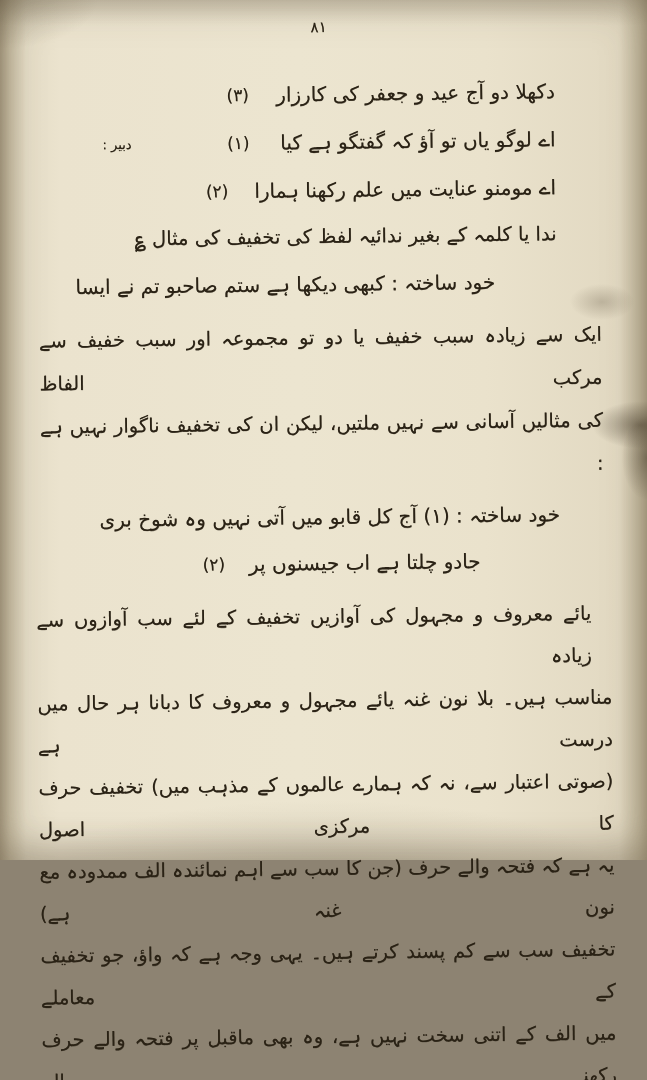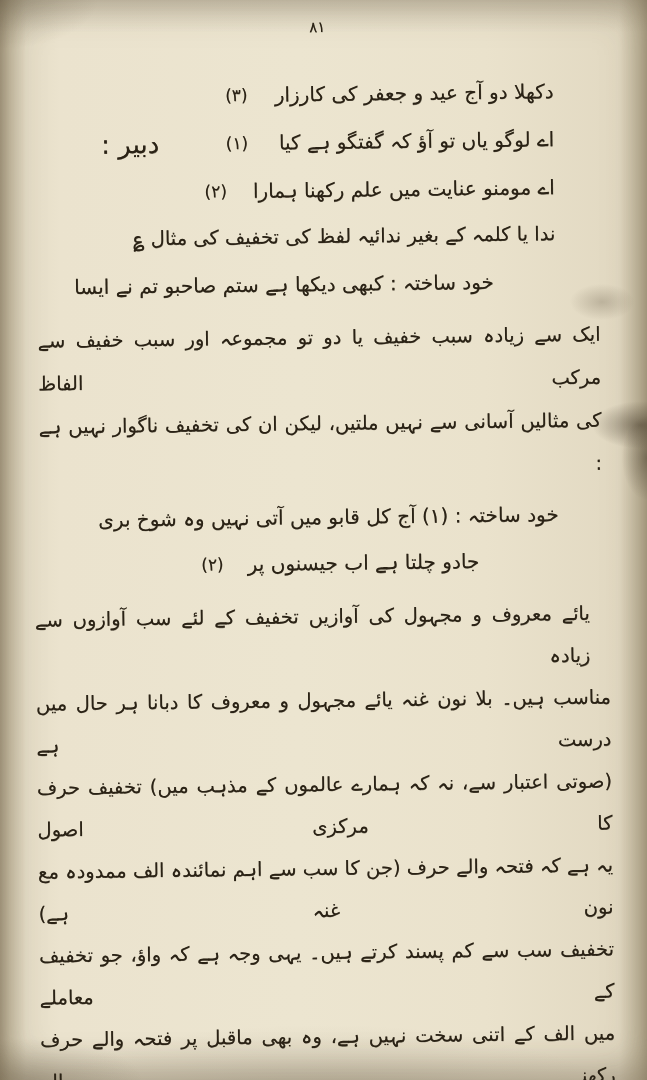--- a/index.html
+++ b/index.html
@@ -5,21 +5,21 @@
   * { margin:0; padding:0; box-sizing:border-box; }
   html, body { width:647px; height:1080px; }
   body {
     font-family:"DejaVu Sans", sans-serif;
     background:#8d8372;
     overflow:hidden;
   }
   
   .scan {
     position:relative;
-    width:647px; height:1080px;
+    width:647px; height:860px;
     color:#2a2215;
     background:
       radial-gradient(ellipse 70px 34px at 641px 425px, rgba(55,45,30,.50), transparent 70%),
       radial-gradient(ellipse 36px 60px at 647px 458px, rgba(55,45,30,.42), transparent 70%),
       radial-gradient(ellipse 46px 26px at 602px 302px, rgba(90,78,58,.28), transparent 70%),
       radial-gradient(ellipse 140px 70px at 0px 0px, rgba(95,85,62,.30), transparent 70%),
       radial-gradient(ellipse 160px 60px at 30px 1080px, rgba(95,85,62,.28), transparent 70%),
       radial-gradient(ellipse 420px 110px at 50% 102%, rgba(110,98,74,.20), transparent 70%),
       linear-gradient(180deg, rgba(120,108,84,.22) 0%, rgba(120,108,84,0) 3%),
       linear-gradient(90deg, #b4a88e 0px, #cfc5ab 10px, #e4dcc6 26px, #ebe3ce 60px,
@@ -50,21 +50,21 @@
     gap:26px;
     height:48px;
     padding-right:88px;
     font-size:20px;
   }
   .vtext { min-width:280px; text-align:right; white-space:nowrap; }
   .vnum  { font-size:17px; }
   .attrib {
     position:absolute; left:106px; top:50%;
     transform:translateY(-50%);
-    direction:rtl; font-size:26px;
+    direction:rtl; font-size:13px;
   }
   
   .note {
     direction:rtl; text-align:right;
     padding:0 88px 0 40px;
     font-size:19.5px; line-height:46px;
   }
   .ex1 {
     direction:rtl; text-align:right;
     padding-right:150px;

